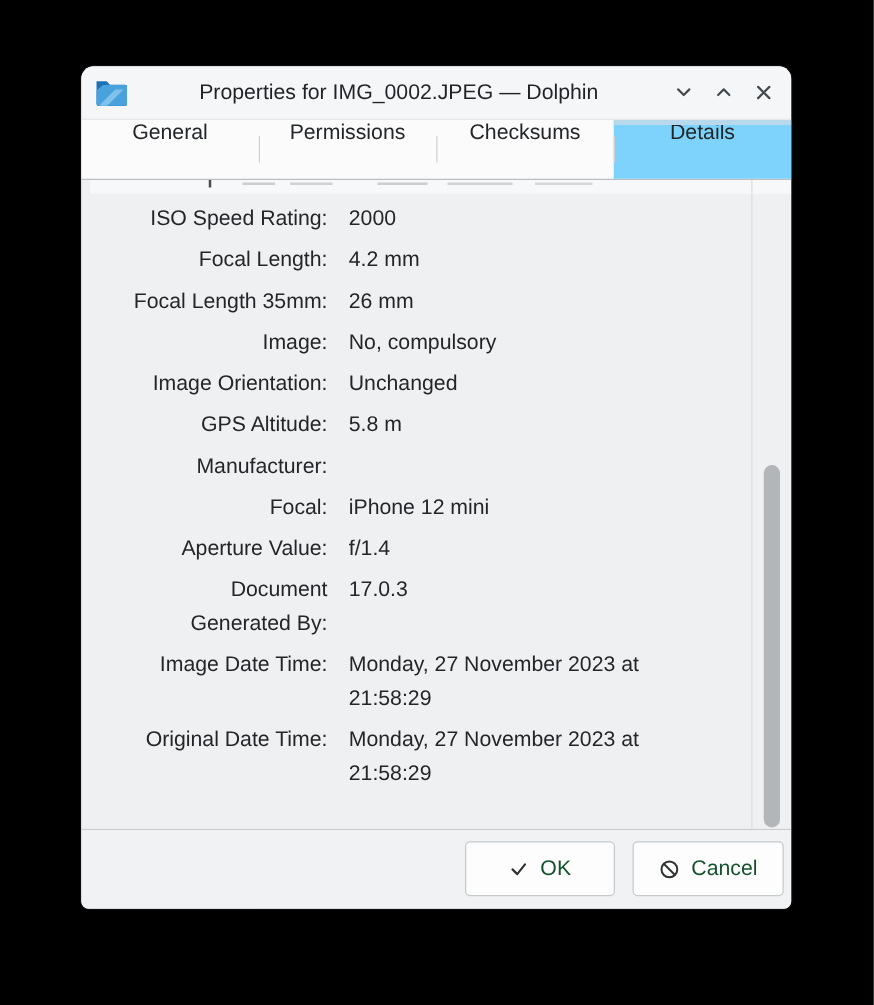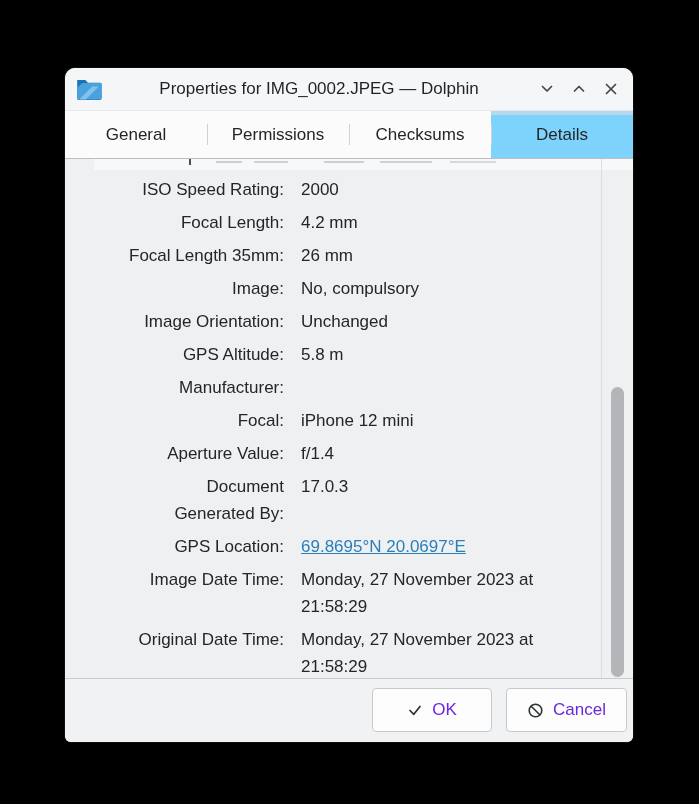--- a/index.html
+++ b/index.html
@@ -3,21 +3,21 @@
 <meta charset="utf-8">
 <style>
   html,body{margin:0;padding:0;}
   body{
     width:699px;height:804px;background:#000;
     font-family:"Liberation Sans", sans-serif;
     position:relative;overflow:hidden;
     -webkit-font-smoothing:antialiased;
   }
   .window{
-    position:absolute;left:65px;top:68px;width:568px;height:674px;
+    position:absolute;left:65px;top:53px;width:568px;height:674px;
     background:#eff0f1;border-radius:10px 10px 6px 6px;overflow:hidden;
     display:flex;flex-direction:column;
     box-shadow:0 0 0 1px rgba(255,255,255,0.06), 0 6px 22px rgba(0,0,0,0.6);
   }
   
   .titlebar{
     height:42px;flex:0 0 42px;background:#f5f6f7;border-bottom:1px solid #e7e8e9;
     display:flex;align-items:center;
   }
   .win-icon{margin-left:11px;width:26px;height:24px;flex:0 0 auto;}
@@ -28,35 +28,35 @@
   .win-controls{display:flex;align-items:center;gap:10px;margin-right:11px;}
   .win-btn{width:22px;height:22px;display:flex;align-items:center;justify-content:center;
     border:none;background:transparent;padding:0;cursor:default;}
   .win-btn svg{stroke:#43484c;stroke-width:1.7;fill:none;stroke-linecap:round;stroke-linejoin:round;}
   
   .tabbar{
     height:47px;flex:0 0 47px;background:#fbfbfc;display:flex;position:relative;
     border-bottom:1px solid #bcbec0;
   }
   .tab{
-    flex:1;display:flex;align-items:center;justify-content:center;position:relative;
+    flex:1;display:flex;justify-content:center;position:relative;
     font-size:17px;color:#232629;background:transparent;border:none;padding:0;
   }
   .tab + .tab::before{
     content:"";position:absolute;left:0;top:13px;height:21px;width:1px;background:#cfd1d3;
   }
   .tab.active{background:#7dd3fc;}
   .tab.active::after{
     content:"";position:absolute;left:0;top:0;right:0;height:4px;background:#b8d9ec;
   }
   
   .content{
     flex:1;position:relative;background:#eff0f1;overflow:hidden;
   }
-  .rows{padding-left:29px;}
+  .rows{padding-left:7px;}
   .row{
     display:grid;grid-template-columns:190px 1fr;column-gap:17px;
     margin-bottom:6px;align-items:start;
   }
   .row .label{
     text-align:right;font-size:17px;line-height:27px;color:#232629;white-space:pre-line;
   }
   .row .value{
     font-size:17px;line-height:27px;color:#232629;max-width:270px;
   }
@@ -82,21 +82,21 @@
   
   .footer{
     flex:0 0 64px;background:#f1f2f3;border-top:1px solid #c9cbcd;
     display:flex;align-items:flex-start;justify-content:flex-end;gap:14px;
     padding:9px 6px 0 0;box-sizing:border-box;
   }
   .btn{
     height:44px;min-width:120px;box-sizing:border-box;
     background:#fdfdfd;border:1px solid #c6cacd;border-radius:4px;
     display:flex;align-items:center;justify-content:center;gap:9px;
-    font-size:17px;color:#6d28d9;font-family:inherit;padding:0 20px;
+    font-size:17px;color:#14532d;font-family:inherit;padding:0 20px;
   }
   .btn svg{flex:0 0 auto;}
 </style>
 </head>
 <body>
 
 <div class="window">
 
   <div class="titlebar">
     <span class="win-icon">
@@ -199,24 +199,20 @@
       <div class="label">Aperture Value:</div>
       <div class="value">f/1.4</div>
     </div>
 
     <div class="row">
       <div class="label">Document
 Generated By:</div>
       <div class="value">17.0.3</div>
     </div>
 
-    <div class="row">
-      <div class="label">GPS Location:</div>
-      <div class="value link">69.8695°N 20.0697°E</div>
-    </div>
 
     <div class="row">
       <div class="label">Image Date Time:</div>
       <div class="value">Monday, 27 November 2023 at 21:58:29</div>
     </div>
 
     <div class="row">
       <div class="label">Original Date Time:</div>
       <div class="value">Monday, 27 November 2023 at 21:58:29</div>
     </div>

